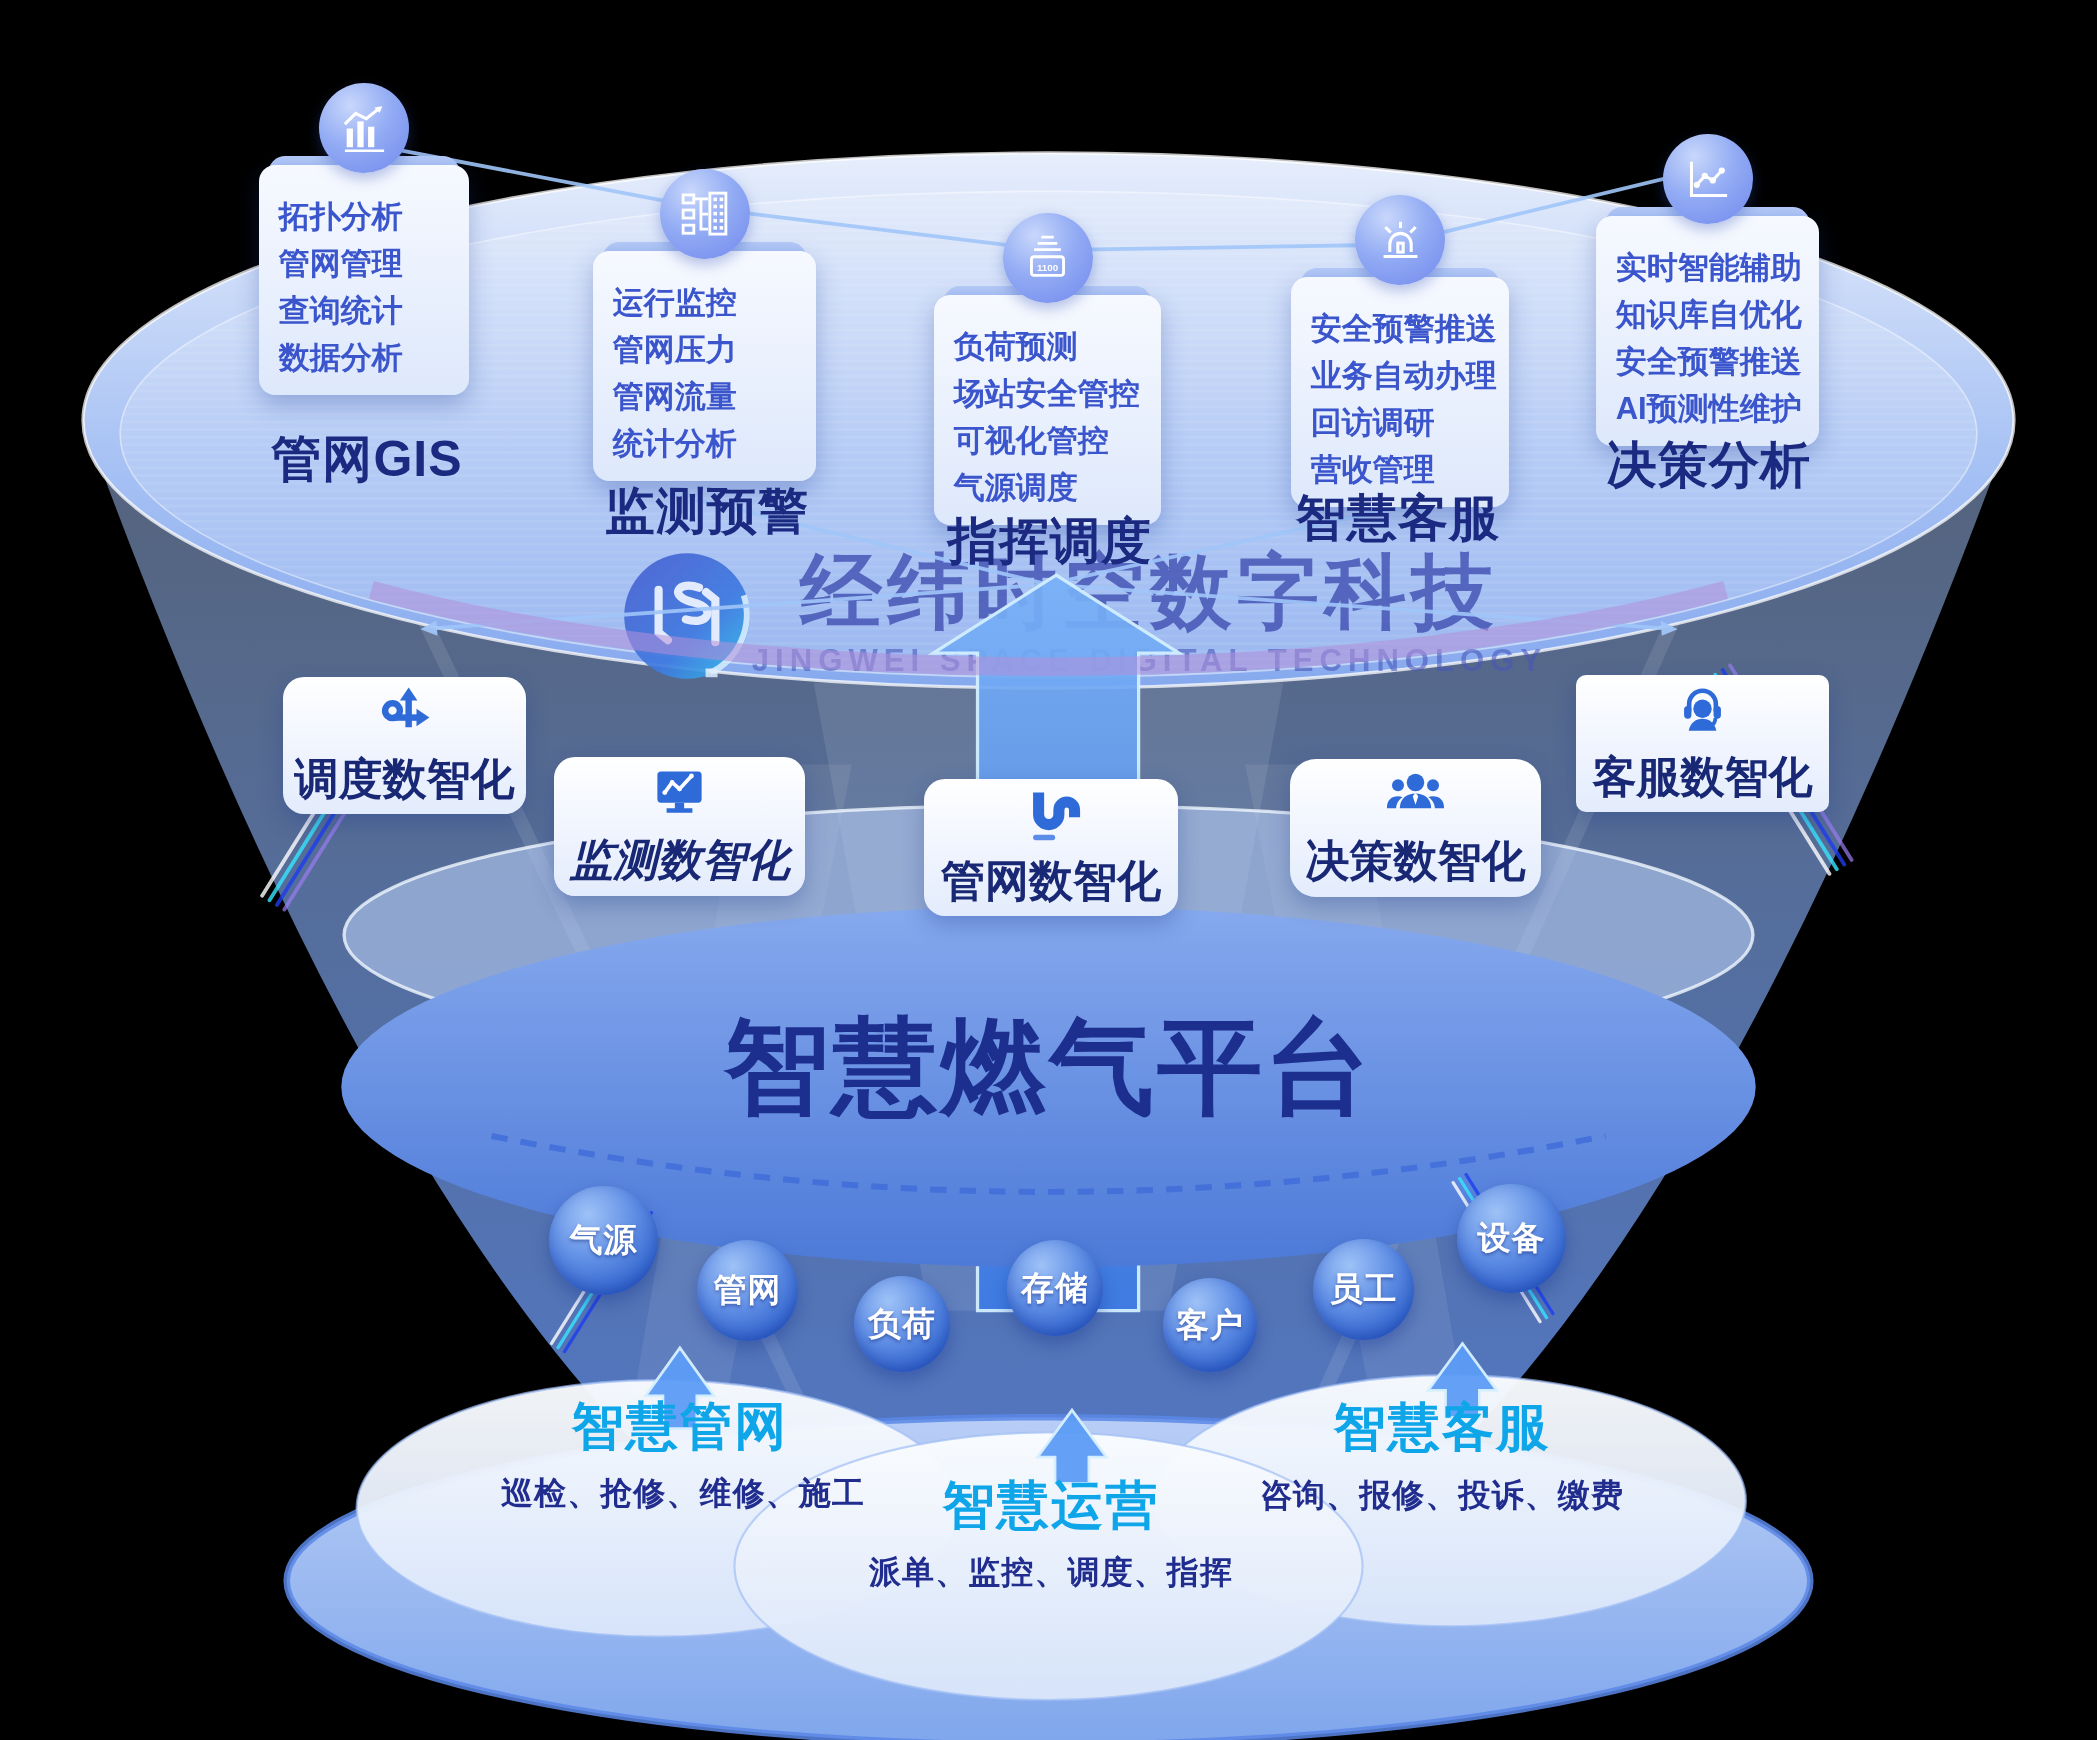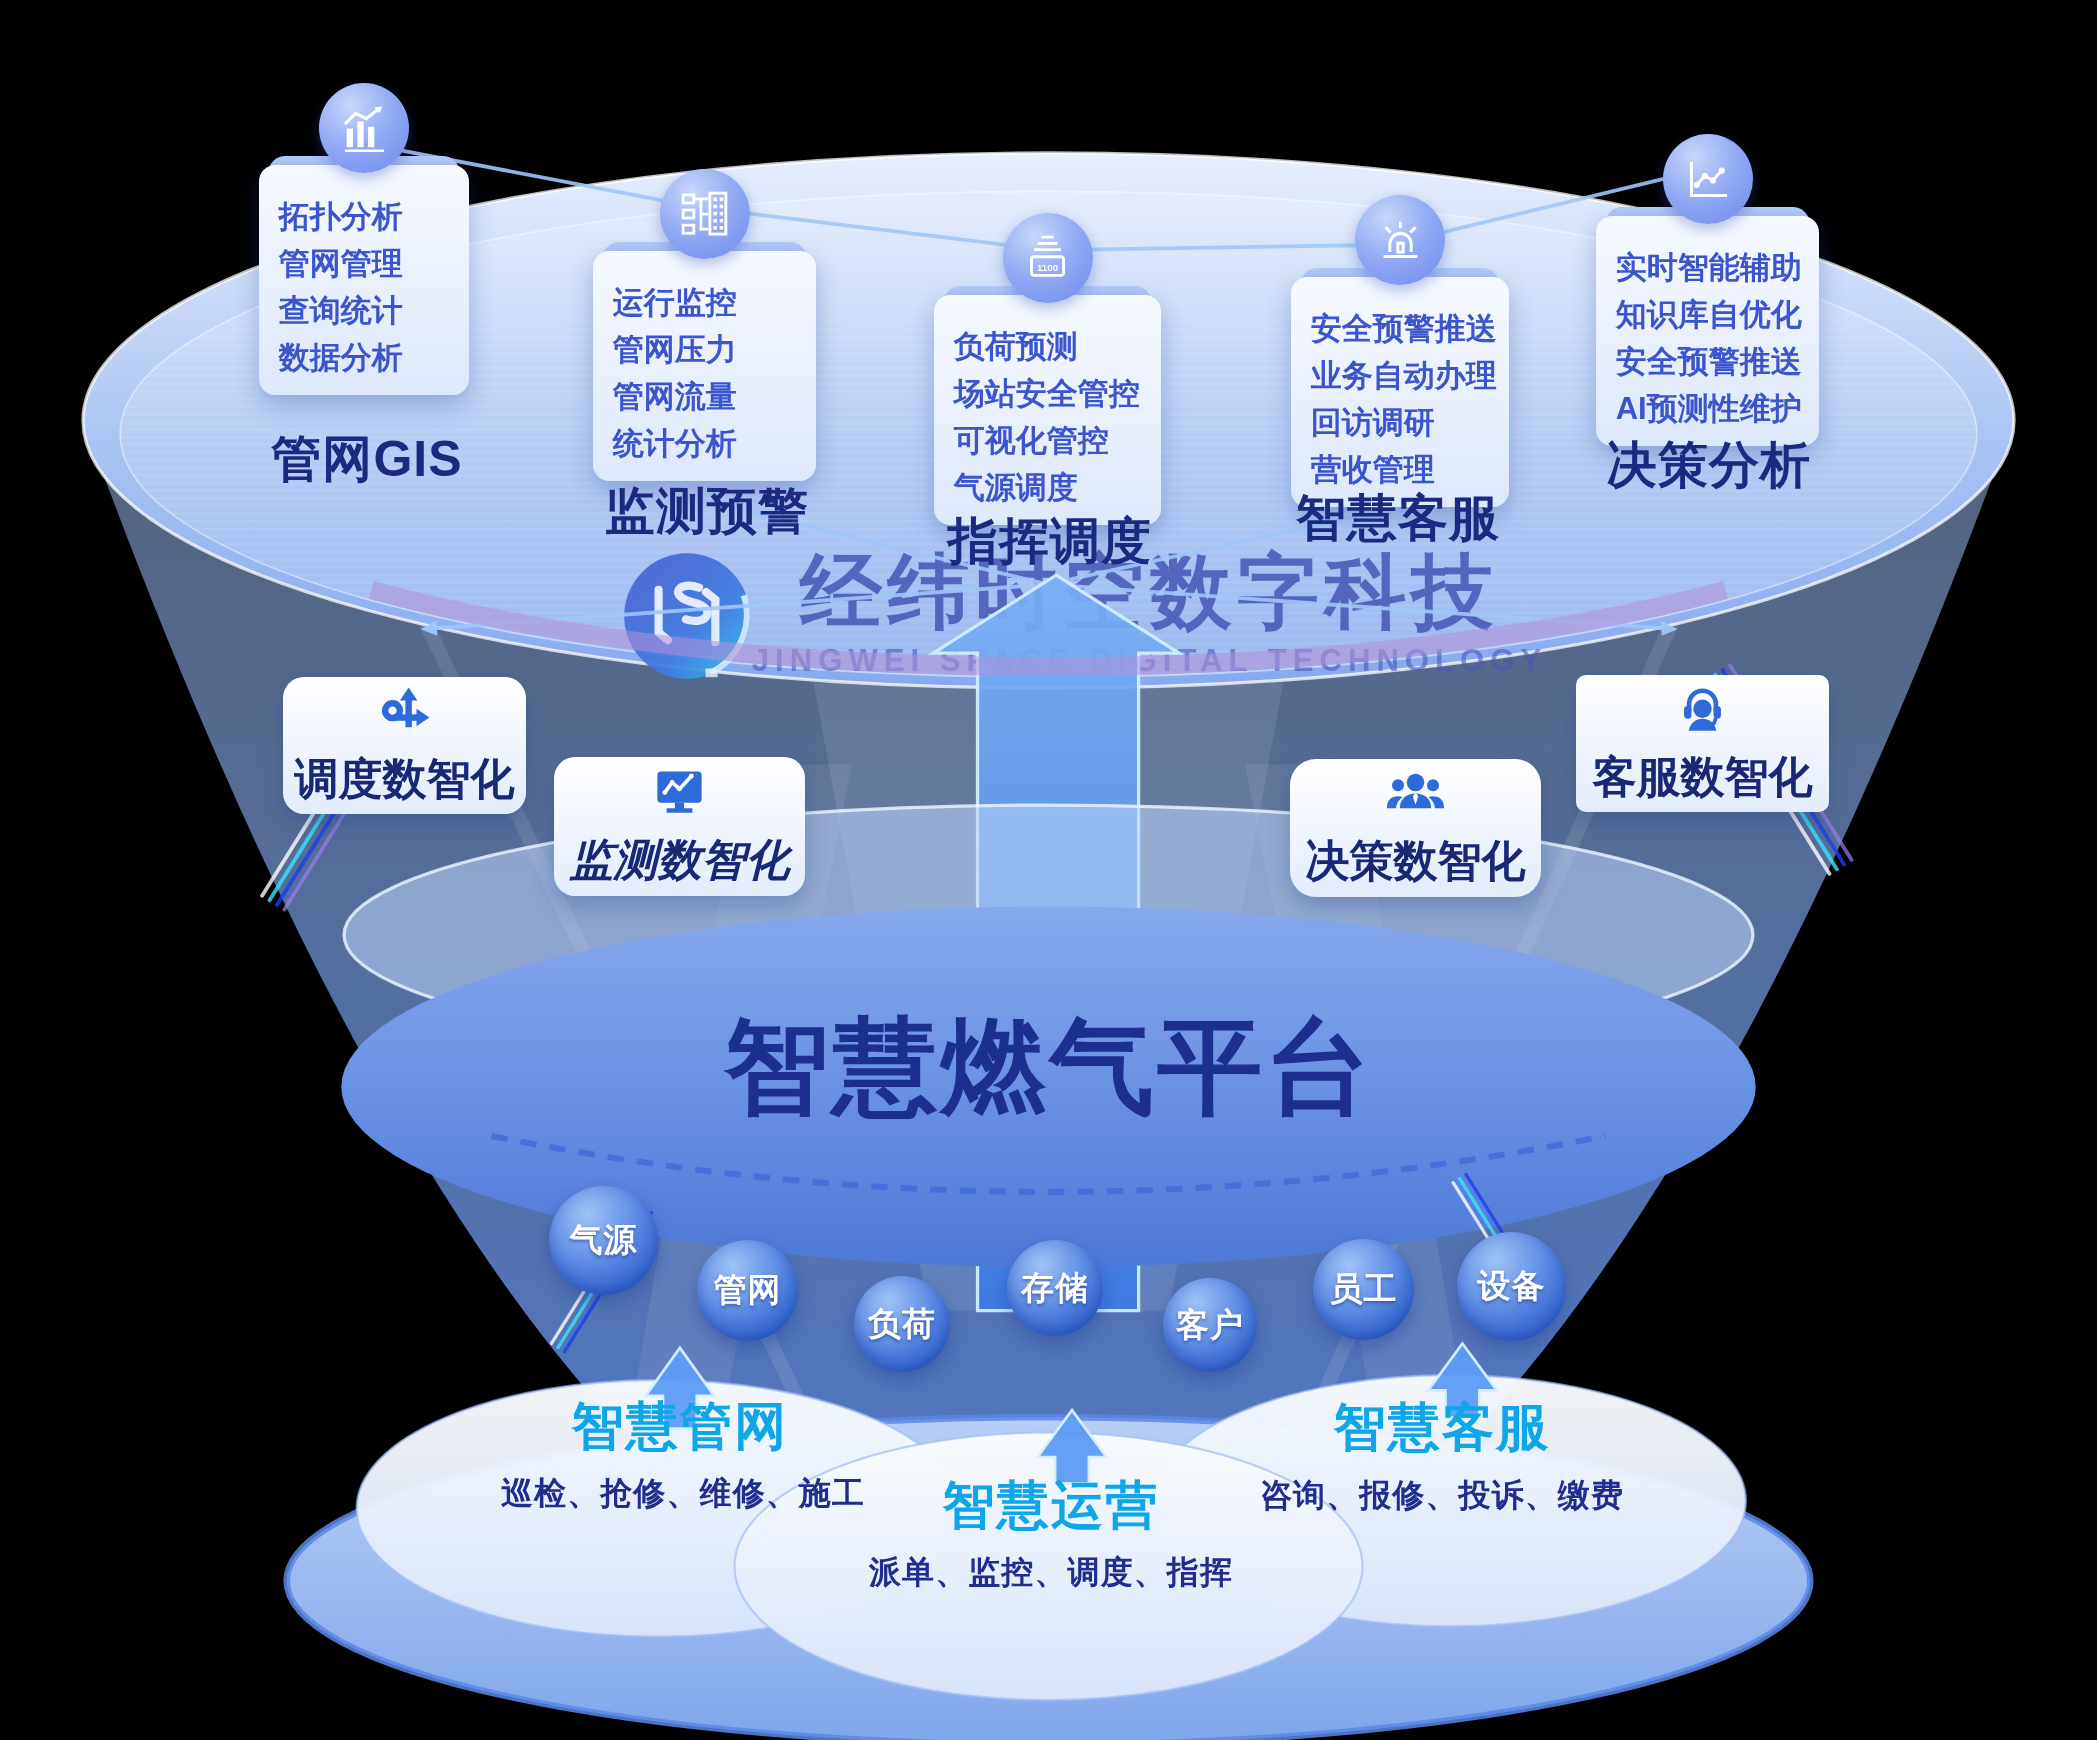--- a/index.html
+++ b/index.html
@@ -318,20 +318,27 @@
           <circle cx="16" cy="31" r="2.6"></circle>
           <circle cx="24" cy="20" r="2.6"></circle>
           <circle cx="32" cy="27" r="2.6"></circle>
           <circle cx="45" cy="13" r="2.6"></circle>
         </g>
       <path d="M27,42 h10 v6 h9 v5 H18 v-5 h9 z" fill="#2e6bd8"></path>
     </svg>
     <div class="badge-label">监测数智化</div>
   </div>
 
+  <div class="badge" style="left:924px;top:779px;width:254px;height:137px;">
+    <svg viewBox="0 0 64 64">
+      <path d="M18,8 v24 a11,11 0 0 0 22,0 v-5 a8.5,8.5 0 0 1 17,0 v8" fill="none" stroke="#2e6bd8" stroke-width="12"></path>
+      <rect x="12" y="54" width="24" height="6" rx="3" fill="#5b8de8"></rect>
+    </svg>
+    <div class="badge-label">管网数智化</div>
+  </div>
 
   <div class="badge" style="left:1290px;top:759px;width:251px;height:138px;border-radius:26px;">
     <svg viewBox="0 0 64 64">
       <g fill="#2e6bd8">
         <circle cx="13" cy="22" r="6.5"></circle>
           <path d="M1,47 c0-9 5-13 12-13 q3,0 5,1 c-5,3 -7,8 -7,12 v0 H1 z"></path>
         <circle cx="51" cy="22" r="6.5"></circle>
           <path d="M63,47 c0-9 -5-13 -12-13 q-3,0 -5,1 c5,3 7,8 7,12 v0 h10 z"></path>
         <circle cx="32" cy="19" r="9.5"></circle>
         <path d="M15,47 c0-11 8-16 17-16 s17,5 17,16 z"></path>
@@ -357,21 +364,21 @@
   </div>
 
   <div class="platform-title">智慧燃气平台</div>
 
   <div class="bubble" style="left:549px;top:1186px;width:109px;height:109px;">气源</div>
   <div class="bubble" style="left:697px;top:1240px;width:101px;height:101px;">管网</div>
   <div class="bubble" style="left:854px;top:1276px;width:96px;height:96px;">负荷</div>
   <div class="bubble" style="left:1007px;top:1240px;width:96px;height:96px;">存储</div>
   <div class="bubble" style="left:1163px;top:1278px;width:94px;height:94px;">客户</div>
   <div class="bubble" style="left:1313px;top:1239px;width:101px;height:101px;">员工</div>
-  <div class="bubble" style="left:1457px;top:1232px;width:109px;height:109px;">设备</div>
+  <div class="bubble" style="left:1457px;top:1184px;width:109px;height:109px;">设备</div>
 
   <div class="bottom-title" style="left:680px;top:1427px;">智慧管网</div>
   <div class="bottom-sub" style="left:683px;top:1494px;">巡检、抢修、维修、施工</div>
 
   <div class="bottom-title" style="left:1051px;top:1506px;">智慧运营</div>
   <div class="bottom-sub" style="left:1051px;top:1573px;">派单、监控、调度、指挥</div>
 
   <div class="bottom-title" style="left:1442px;top:1428px;">智慧客服</div>
   <div class="bottom-sub" style="left:1442px;top:1496px;">咨询、报修、投诉、缴费</div>
 

